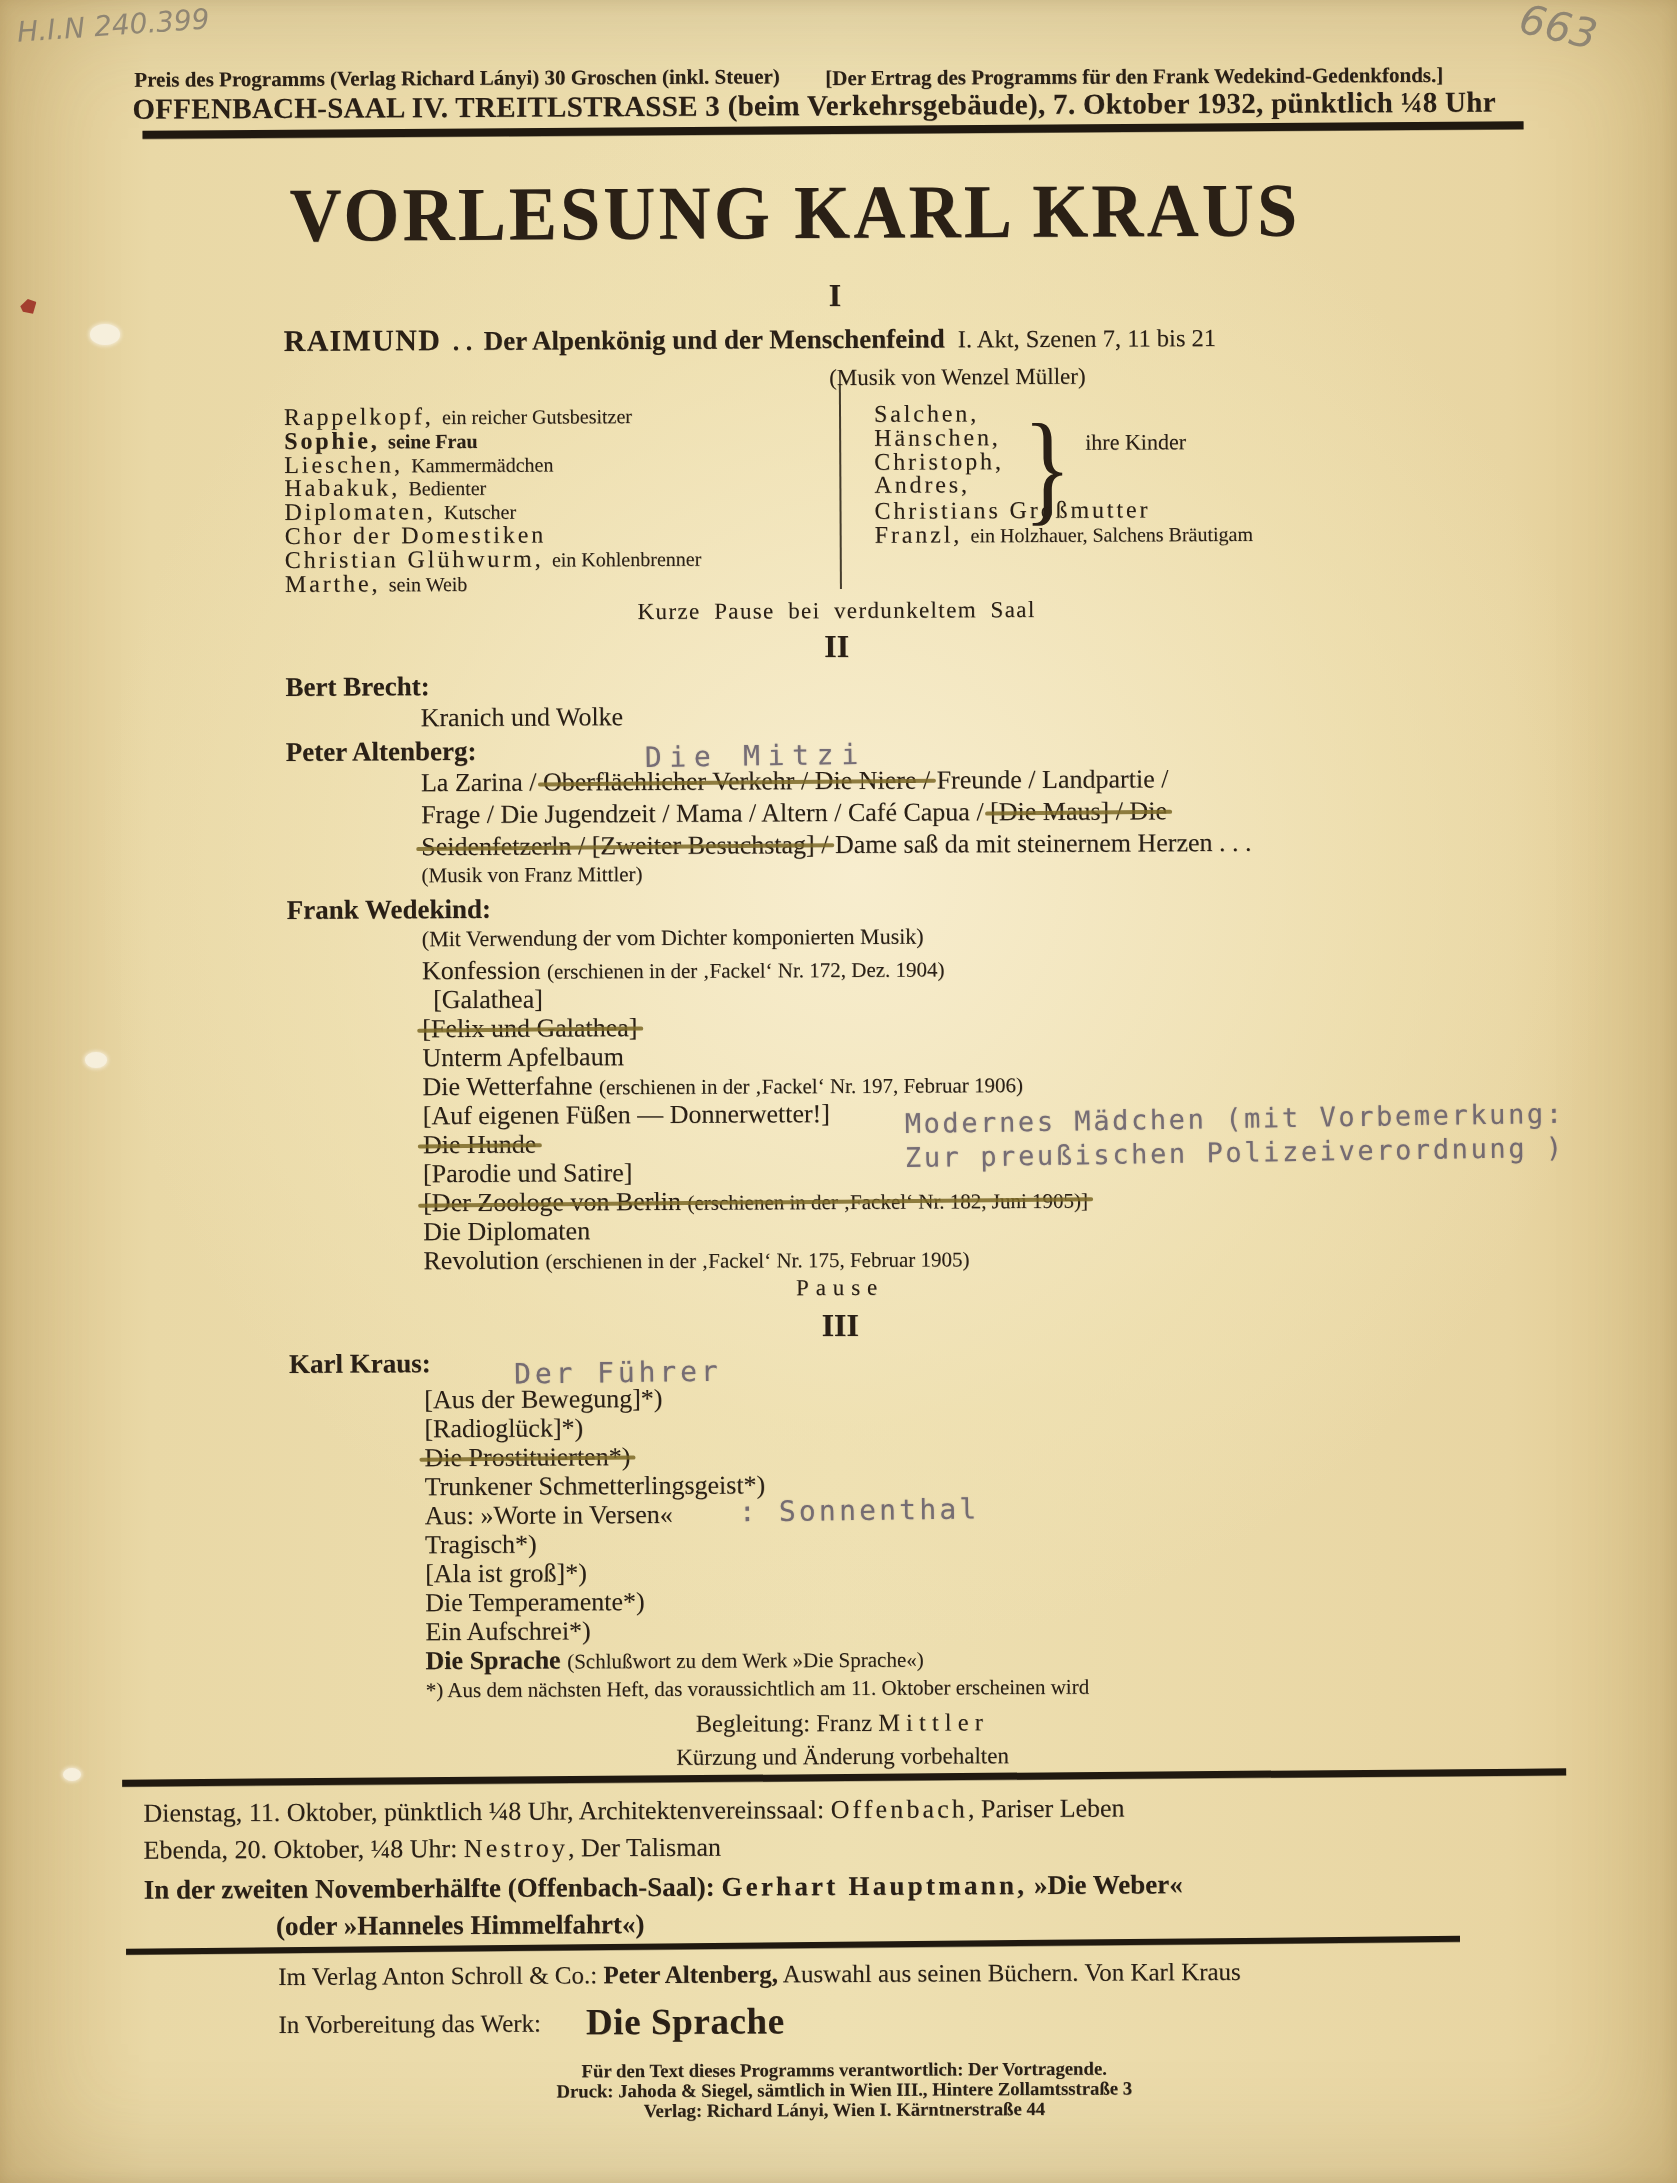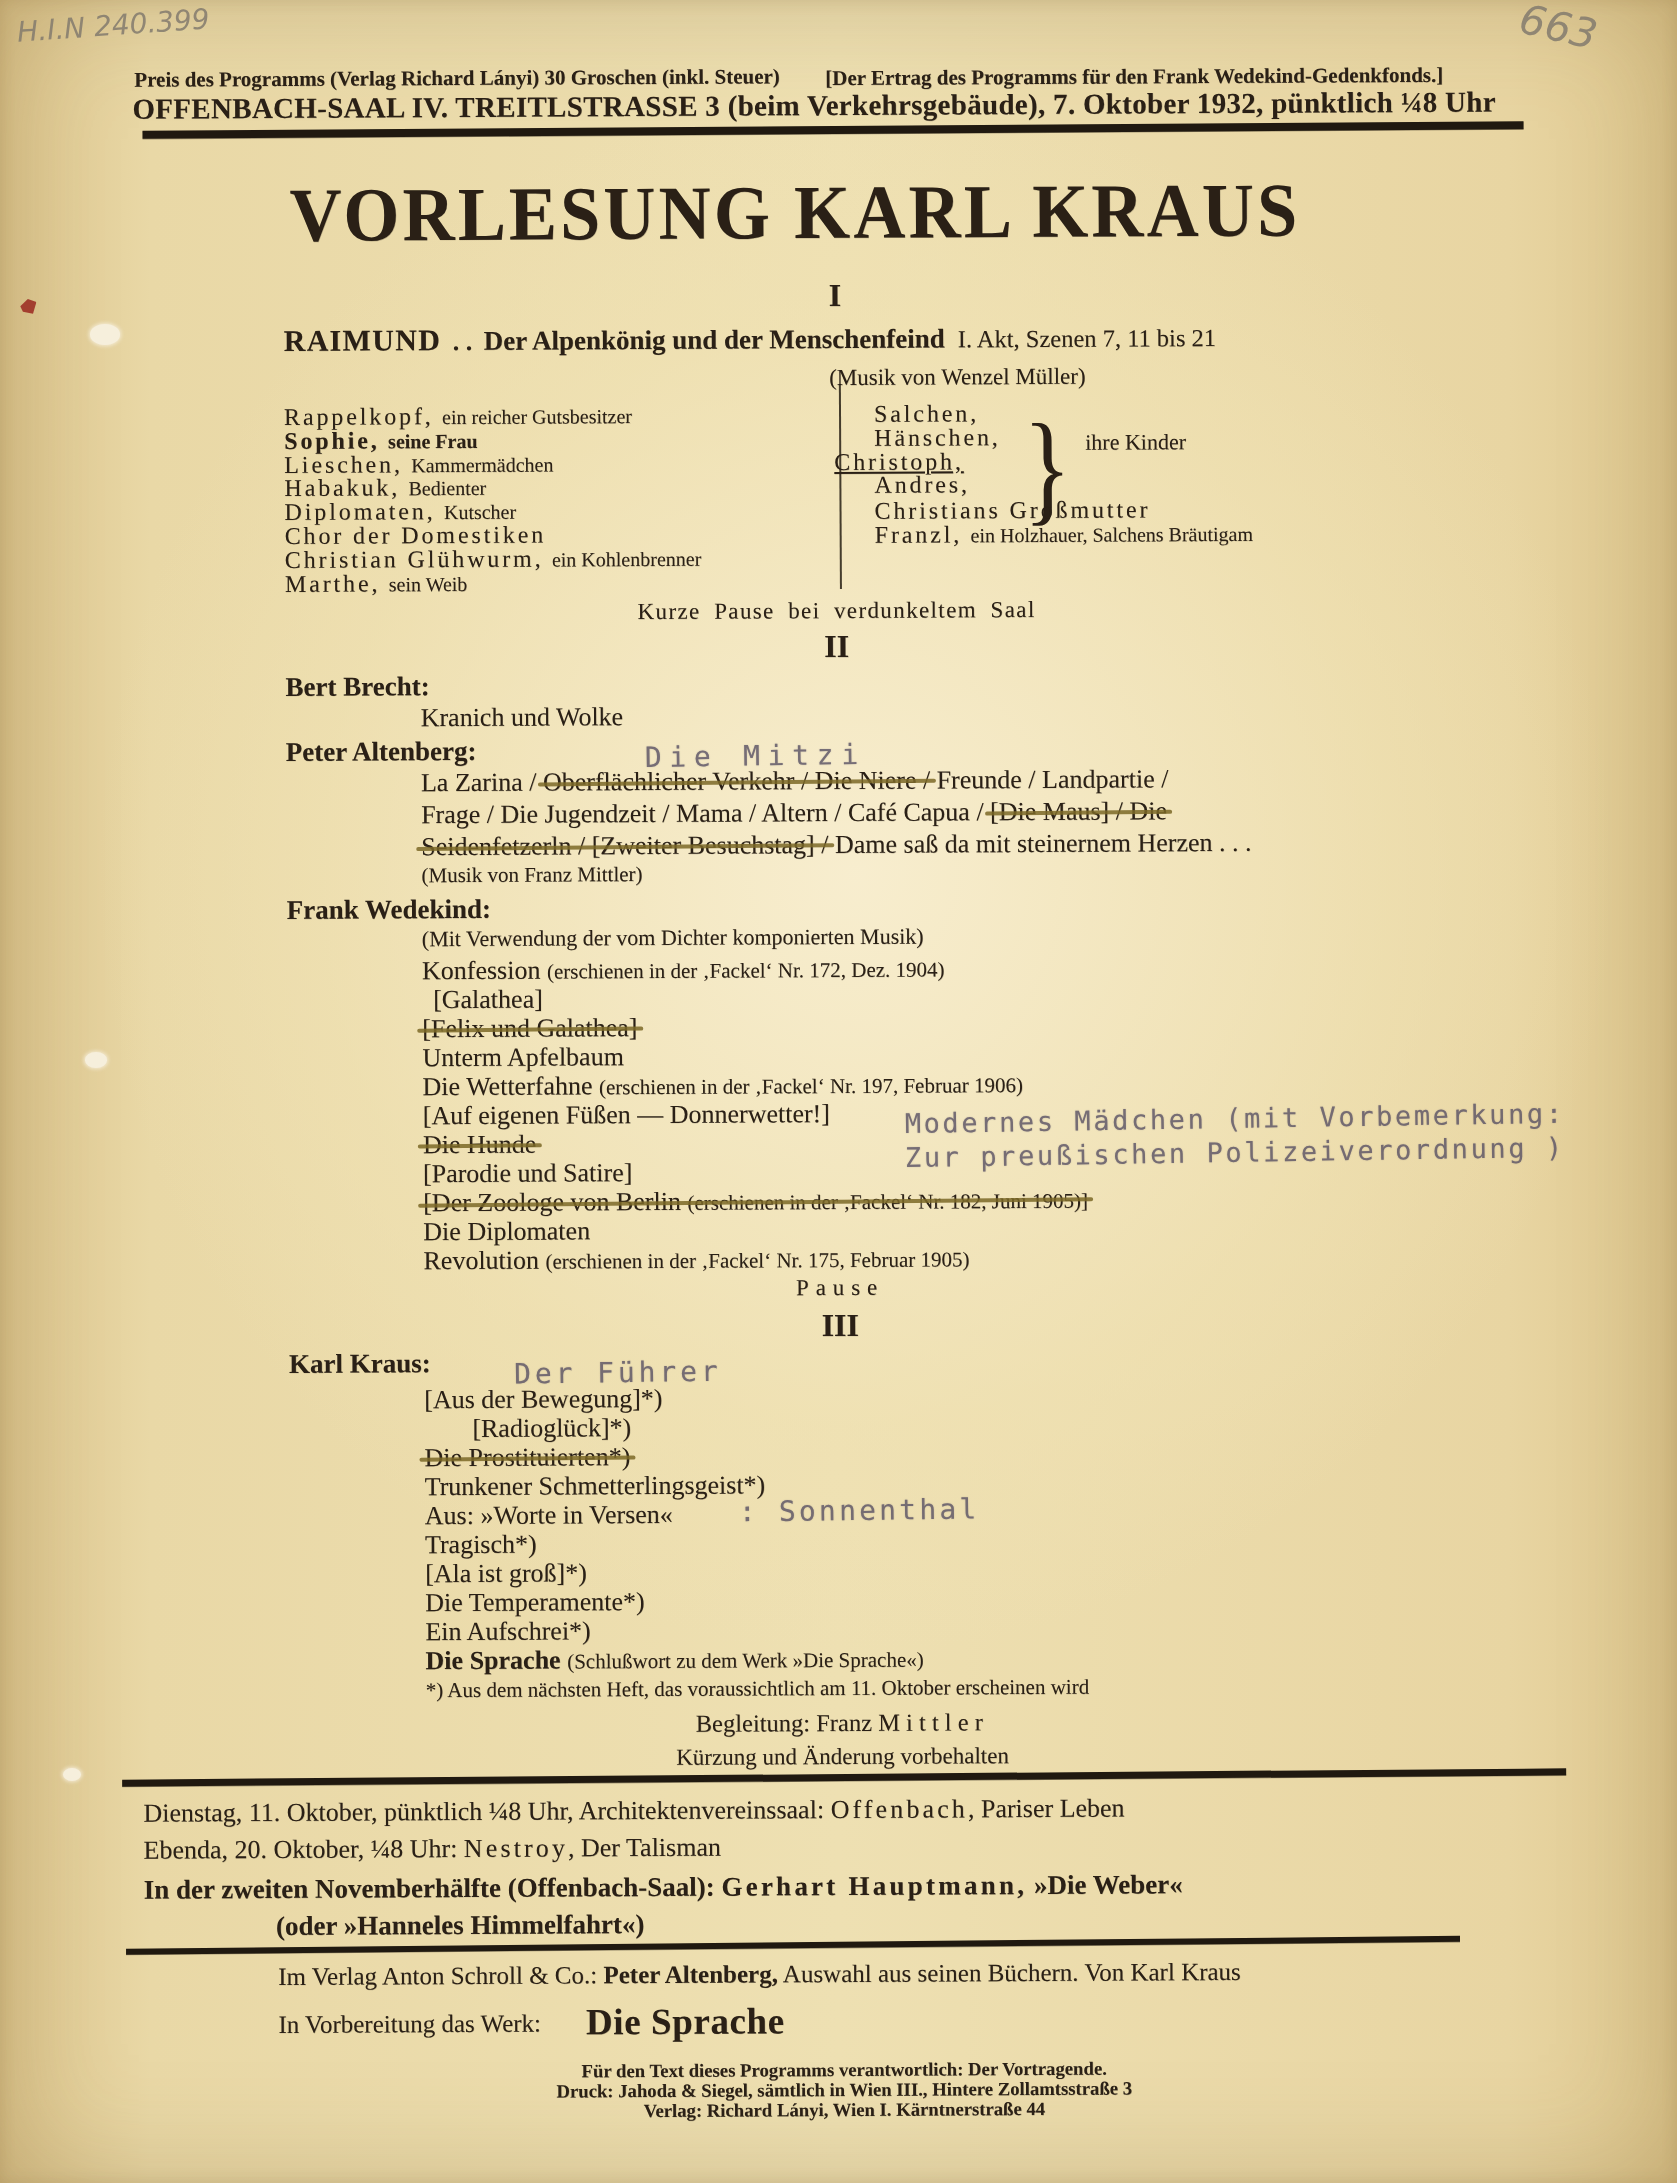--- a/index.html
+++ b/index.html
@@ -86,21 +86,21 @@
     <div class="abs" style="left:287px;top:472px;"><span class="t-castname ink">Habakuk,</span><span class="t-castrole ink">Bedienter</span></div>
     <div class="abs" style="left:287px;top:496px;"><span class="t-castname ink">Diplomaten,</span><span class="t-castrole ink">Kutscher</span></div>
     <div class="abs" style="left:287px;top:520px;"><span class="t-castname ink">Chor der Domestiken</span><span class="t-castrole ink"></span></div>
     <div class="abs" style="left:287px;top:544px;"><span class="t-castname ink">Christian Glühwurm,</span><span class="t-castrole ink">ein Kohlenbrenner</span></div>
     <div class="abs" style="left:287px;top:568px;"><span class="t-castname ink">Marthe,</span><span class="t-castrole ink">sein Weib</span></div>
 
     <div class="vline" style="left:842px;top:384px;height:205px;"></div>
 
     <div class="abs t-castname ink" style="left:877px;top:401px;">Salchen,</div>
     <div class="abs t-castname ink" style="left:877px;top:425px;">Hänschen,</div>
-    <div class="abs t-castname ink" style="left:837px;top:449px;text-decoration:underline;">Christoph,</div>
+    <div class="abs t-castname ink" style="left:877px;top:449px;">Christoph,</div>
     <div class="abs t-castname ink" style="left:877px;top:472px;">Andres,</div>
     <div class="abs brace" style="left:1026px;top:397px;">}</div>
     <div class="abs t-small ink" style="left:1088px;top:431px;">ihre Kinder</div>
     <div class="abs t-castname ink" style="left:877px;top:498px;">Christians Großmutter</div>
     <div class="abs" style="left:877px;top:522px;"><span class="t-castname ink">Franzl,</span><span class="t-castrole ink">ein Holzhauer, Salchens Bräutigam</span></div>
 
     <div class="abs center ink" style="top:598px;font-size:23px;letter-spacing:.06em;word-spacing:6.4px;">Kurze Pause bei verdunkeltem Saal</div>
 
     <div class="abs t-num center ink" style="top:628px;">II</div>
     <div class="abs t-author ink" style="left:287px;top:669px;">Bert Brecht:</div>
@@ -137,21 +137,21 @@
     <div class="abs typed" style="left:904px;top:1105px;font-size:27px;letter-spacing:2.6px;transform:rotate(-0.6deg);">Modernes Mädchen (mit Vorbemerkung:</div>
     <div class="abs typed" style="left:904px;top:1139px;font-size:27px;letter-spacing:2.6px;transform:rotate(-0.6deg);">Zur preußischen Polizeiverordnung )</div>
 
     <div class="abs center ink" style="top:1275px;font-size:23px;letter-spacing:.3em;">Pause</div>
 
     <div class="abs t-num center ink" style="top:1307px;">III</div>
     <div class="abs t-author ink" style="left:287px;top:1346px;">Karl Kraus:</div>
     <div class="abs typed" style="left:512px;top:1356px;font-size:28px;letter-spacing:3.9px;transform:rotate(-0.5deg);">Der Führer</div>
 
     <div class="abs t-body ink" style="left:422px;top:1383px;"><span>[Aus der Bewegung]*)</span></div>
-    <div class="abs t-body ink" style="left:422px;top:1412px;margin-left:48px;"><span>[Radioglück]*)</span></div>
+    <div class="abs t-body ink" style="left:422px;top:1412px;"><span>[Radioglück]*)</span></div>
     <div class="abs t-body ink" style="left:422px;top:1441px;"><span class="struck">Die Prostituierten*)</span></div>
     <div class="abs t-body ink" style="left:422px;top:1470px;"><span>Trunkener Schmetterlingsgeist*)</span></div>
     <div class="abs t-body ink" style="left:422px;top:1499px;"><span>Aus: »Worte in Versen«</span></div>
     <div class="abs typed" style="left:736px;top:1495px;font-size:28px;letter-spacing:3.2px;transform:rotate(-0.4deg);">: Sonnenthal</div>
     <div class="abs t-body ink" style="left:422px;top:1528px;"><span>Tragisch*)</span></div>
     <div class="abs t-body ink" style="left:422px;top:1557px;"><span>[Ala ist groß]*)</span></div>
     <div class="abs t-body ink" style="left:422px;top:1586px;"><span>Die Temperamente*)</span></div>
     <div class="abs t-body ink" style="left:422px;top:1615px;"><span>Ein Aufschrei*)</span></div>
     <div class="abs t-body ink" style="left:422px;top:1644px;"><span class="b">Die Sprache</span> <span class="t-note">(Schlußwort zu dem Werk »Die Sprache«)</span></div>
     <div class="abs t-note ink" style="left:422px;top:1676px;">*) Aus dem nächsten Heft, das voraussichtlich am 11. Oktober erscheinen wird</div>

